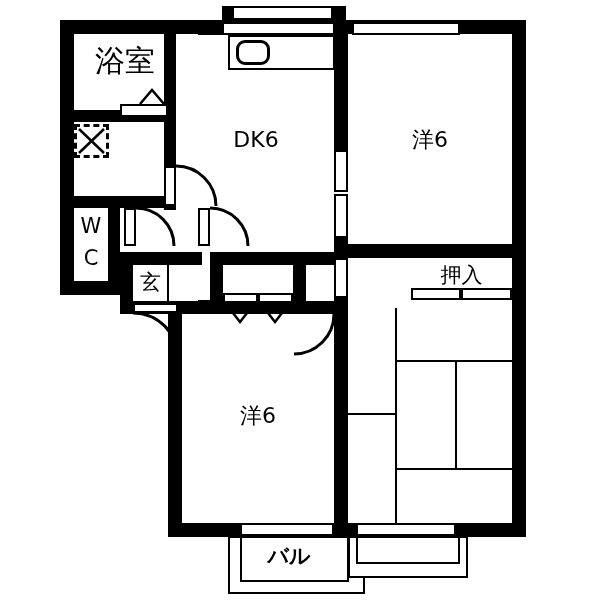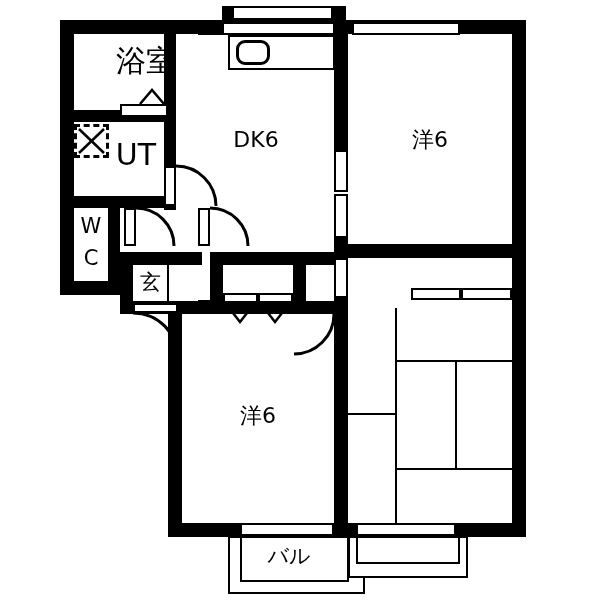--- a/index.html
+++ b/index.html
@@ -181,39 +181,39 @@
   <div class="box" style="left:164px; top:166px; width:12px; height:40px;"></div>
   <div class="box" style="left:124px; top:208px; width:12px; height:38px;"></div>
   <div class="box" style="left:198px; top:208px; width:12px; height:38px;"></div>
 
   <div class="thin" style="left:395px; top:308px; width:2px; height:215px;"></div>
   <div class="thin" style="left:395px; top:360px; width:117px; height:2px;"></div>
   <div class="thin" style="left:455px; top:360px; width:2px; height:110px;"></div>
   <div class="thin" style="left:395px; top:468px; width:117px; height:2px;"></div>
   <div class="thin" style="left:348px; top:413px; width:47px; height:2px;"></div>
 
-  <div class="label lbl-mid" style="left:74px; top:46px; width:102px;text-align:right;">浴室</div>
-
-  <div class="label lbl-mid" style="left:104px; top:140px; width:64px;">UT</div>
+  <div class="label lbl-mid" style="left:74px; top:46px; width:102px;">浴室</div>
+
 
   <div class="label lbl-small" style="left:74px; top:216px; width:34px;">W</div>
   <div class="label lbl-small" style="left:74px; top:248px; width:34px;">C</div>
 
   <div class="label lbl-small" style="left:133px; top:272px; width:35px;">玄</div>
 
 
   <div class="label lbl-big" style="left:196px; top:129px; width:120px;">DK6</div>
 
   <div class="label lbl-big" style="left:368px; top:129px; width:124px;">洋6</div>
 
   <div class="label lbl-big" style="left:196px; top:405px; width:124px;">洋6</div>
 
 
-
-  <div class="label lbl-small" style="left:240px; top:546px; width:98px;">バル</div>
+  <div class="label lbl-small" style="left:411px; top:265px; width:101px;">押入</div>
+
+  <div class="label lbl-small" style="left:240px; top:546px; width:98px;font-weight:bold;">バル</div>
 
   <svg class="svgover" viewBox="0 0 600 600" xmlns="http://www.w3.org/2000/svg">
 
     <path d="M 176 166 A 40 40 0 0 1 216 206" fill="none" stroke="#000" stroke-width="3"></path>
 
     <path d="M 136 208 A 38 38 0 0 1 174 246 L 136 246 Z" fill="#ffffff" stroke="none"></path>
     <path d="M 136 208 A 38 38 0 0 1 174 246" fill="none" stroke="#000" stroke-width="3"></path>
 
     <path d="M 210 208 A 38 38 0 0 1 248 246" fill="none" stroke="#000" stroke-width="3"></path>
 

